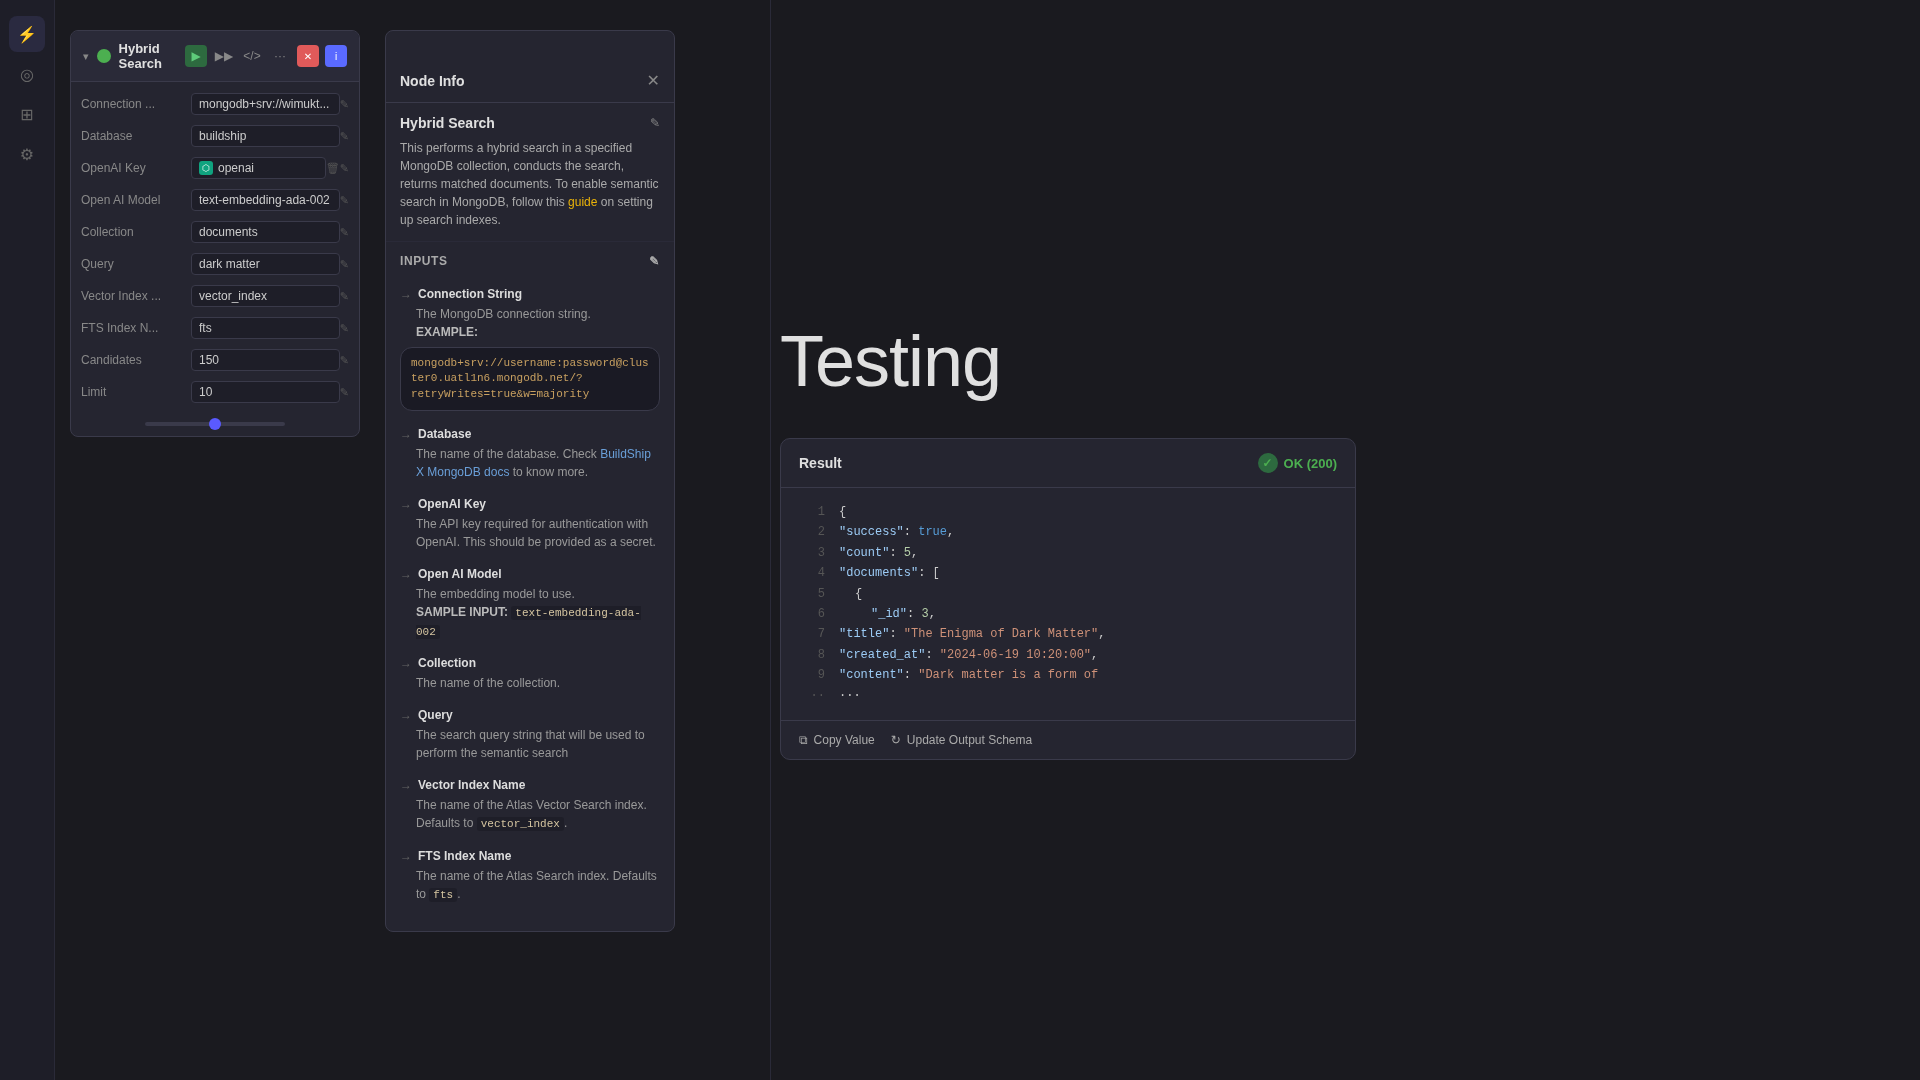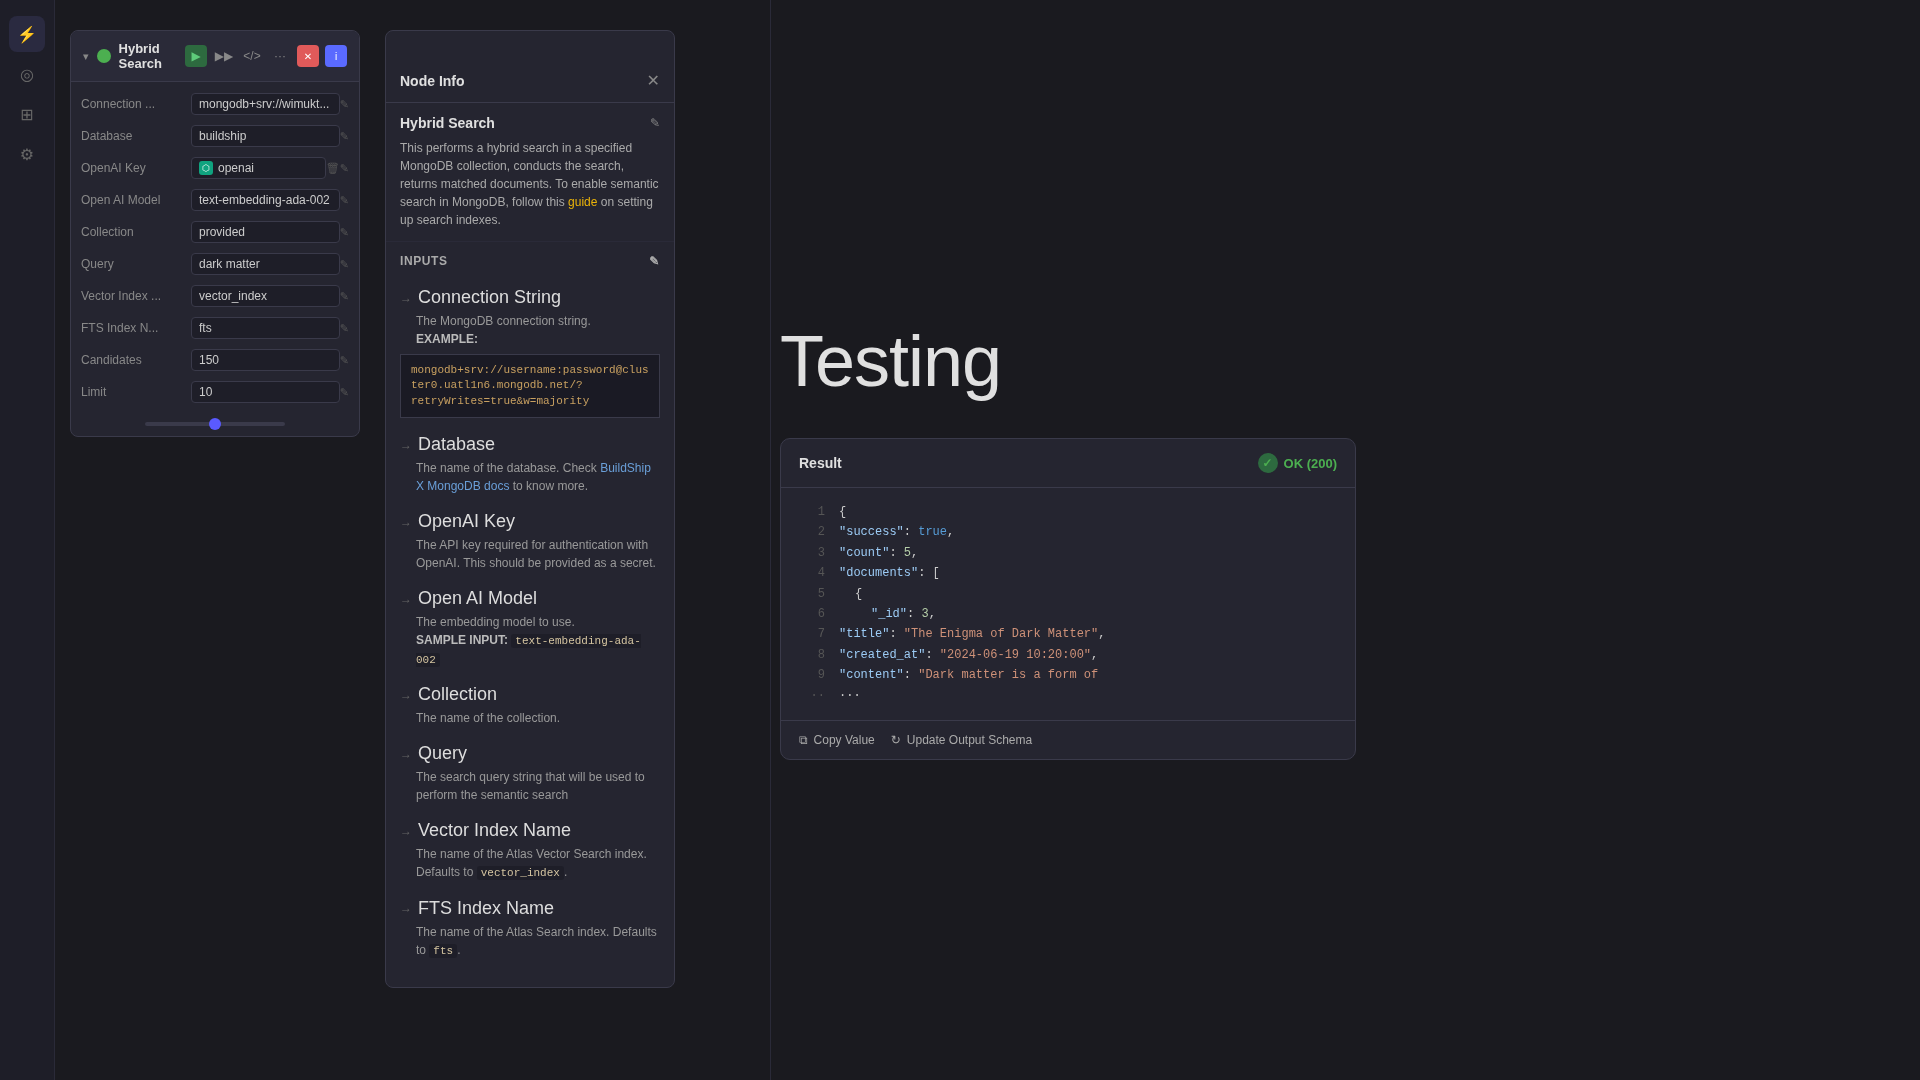--- a/index.html
+++ b/index.html
@@ -229,22 +229,22 @@
       display: flex;
       align-items: center;
       gap: 6px;
       margin-bottom: 4px;
     }
     .input-arrow {
       color: #666;
       font-size: 12px;
     }
     .input-name {
-      font-size: 18px;
-      font-weight: 400;
+      font-size: 12px;
+      font-weight: 700;
       color: #ddd;
     }
     .input-desc {
       font-size: 12px;
       color: #999;
       line-height: 1.5;
       padding-left: 16px;
     }
     .input-desc strong {
       color: #bbb;
@@ -253,21 +253,21 @@
       font-family: 'Courier New', monospace;
       background: #1e1e28;
       padding: 1px 4px;
       border-radius: 3px;
       font-size: 11px;
       color: #d4c4a0;
     }
     .input-example-box {
       background: #1a1a24;
       border: 1px solid #3a3a4a;
-      border-radius: 0;
+      border-radius: 12px;
       padding: 8px 10px;
       font-family: 'Courier New', monospace;
       font-size: 11px;
       color: #c8a060;
       margin: 6px 0;
       line-height: 1.4;
     }
 
     
     .right-area {
@@ -463,21 +463,21 @@
     </div>
 
     <div class="node-field-row">
       <span class="field-label">Open AI Model</span>
       <span class="field-value">text-embedding-ada-002</span>
       <span class="field-edit-icon">✎</span>
     </div>
 
     <div class="node-field-row">
       <span class="field-label">Collection</span>
-      <span class="field-value">provided</span>
+      <span class="field-value">documents</span>
       <span class="field-edit-icon">✎</span>
     </div>
 
     <div class="node-field-row">
       <span class="field-label">Query</span>
       <span class="field-value">dark matter</span>
       <span class="field-edit-icon">✎</span>
     </div>
 
     <div class="node-field-row">

